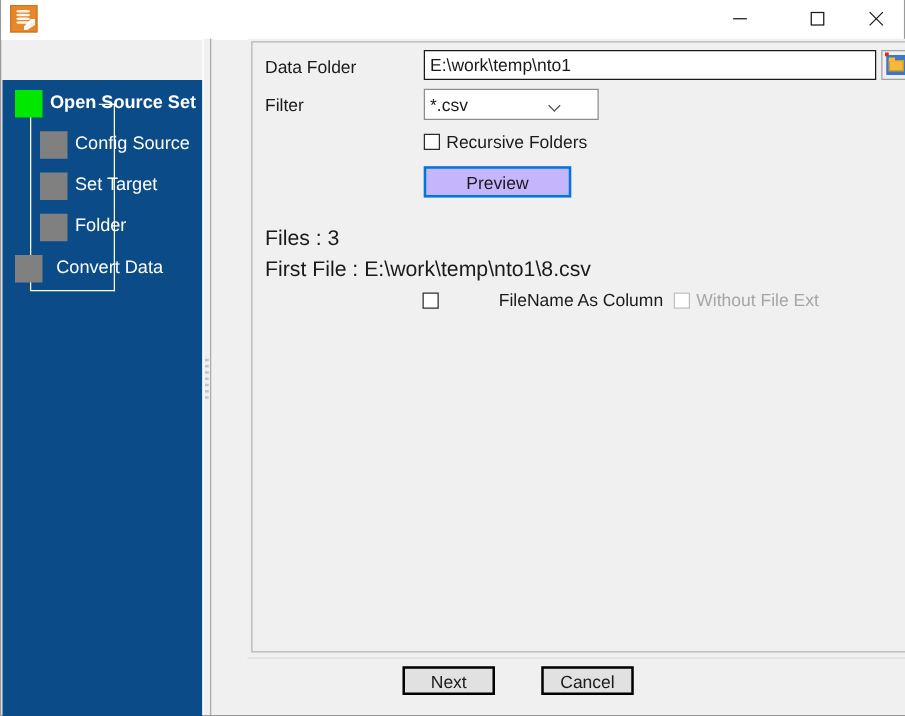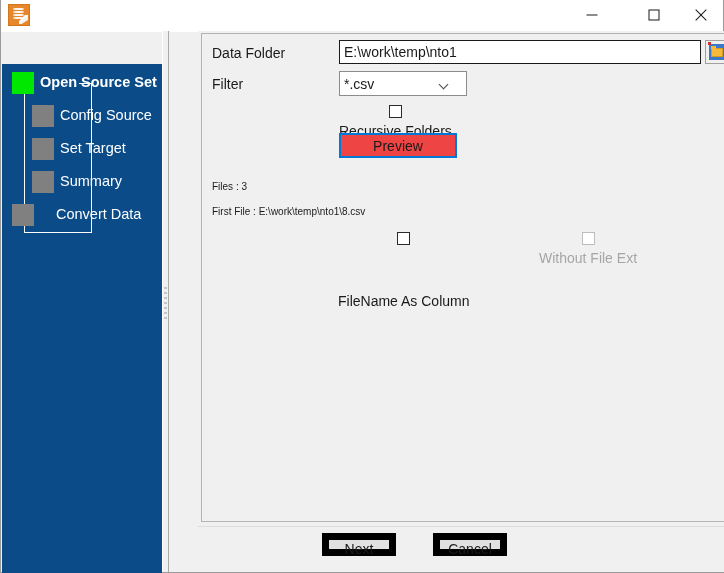--- a/index.html
+++ b/index.html
@@ -239,21 +239,21 @@
   }
   #browse-button .redpin {
     position: absolute;
     left: 2px; top: 1px;
     width: 3px; height: 3px;
     background: #d03030;
   }
   #filter-select {
     position: absolute;
     left: 137px; top: 37px;
-    width: 128px; height: 25px;
+    width: 140px; height: 25px;
     box-sizing: border-box;
     border: 1px solid #8c8c8c;
     background: #ffffff;
     font-family: "Liberation Sans", sans-serif;
     font-size: 14px;
     color: #1a1a1a;
     padding: 0 4px;
     -webkit-appearance: none;
     appearance: none;
     outline: none;
@@ -272,21 +272,20 @@
     width: 6px; height: 6px;
     border-right: 1.4px solid #4a4a4a;
     border-bottom: 1.4px solid #4a4a4a;
     transform: rotate(45deg);
   }
   .cbrow {
     position: absolute;
     display: flex;
     align-items: center;
     gap: 5px;
-    flex-direction: column;
   }
   .cbox {
     width: 13px; height: 13px;
     box-sizing: border-box;
     border: 1px solid #2b2b2b;
     background: #ffffff;
     flex: none;
   }
   .cbox.disabled { border-color: #bdbdbd; background: #ffffff; }
   .cbtext {
@@ -294,45 +293,45 @@
     color: #1a1a1a;
     white-space: nowrap;
   }
   .cbtext.disabled { color: #a6a6a6; }
   #preview-button {
     position: absolute;
     left: 137px; top: 99px;
     width: 118px; height: 25px;
     box-sizing: border-box;
     border: 2px solid #0078d7;
-    background: #ef4444;
+    background: #c4b5fd;
     font-family: "Liberation Sans", sans-serif;
     font-size: 14px;
     color: #1a1a1a;
     cursor: default;
   }
   .info-text {
     position: absolute;
-    font-size: 10px;
+    font-size: 17px;
     color: #1a1a1a;
     white-space: nowrap;
   }
   
   #footer-sep {
     position: absolute;
     left: 0; top: 495px;
     width: 552px; height: 1px;
     background: #dcdcdc;
   }
   .footer-btn {
     position: absolute;
     top: 502px;
     width: 74px; height: 23px;
     box-sizing: border-box;
-    border: 7px solid #000000;
+    border: 2px solid #000000;
     background: #e1e1e1;
     font-family: "Liberation Sans", sans-serif;
     font-size: 14px;
     color: #1a1a1a;
     cursor: default;
   }
   #next-button   { left: 124px; }
   #cancel-button { left: 235px; }
 </style>
 </head>
@@ -378,26 +377,26 @@
       <span class="lbl" style="left:28px;">Config Source</span>
     </div>
 
     <div class="step" style="left:30px; top:74px;">
       <span class="box" style="left:0;"></span>
       <span class="lbl" style="left:28px;">Set Target</span>
     </div>
 
     <div class="step" style="left:30px; top:107px;">
       <span class="box" style="left:0;"></span>
-      <span class="lbl" style="left:28px;">Summary</span>
+      <span class="lbl" style="left:28px;">Folder</span>
     </div>
 
     <div class="step" style="left:10px; top:140px;">
       <span class="box" style="left:0;"></span>
-      <span class="lbl" style="left:44px;">Convert Data</span>
+      <span class="lbl" style="left:33px;">Convert Data</span>
     </div>
   </div>
 
   <div id="splitter">
     <div class="dots">
       <i></i>
         <i></i>
         <i></i>
         <i></i>
         <i></i>

